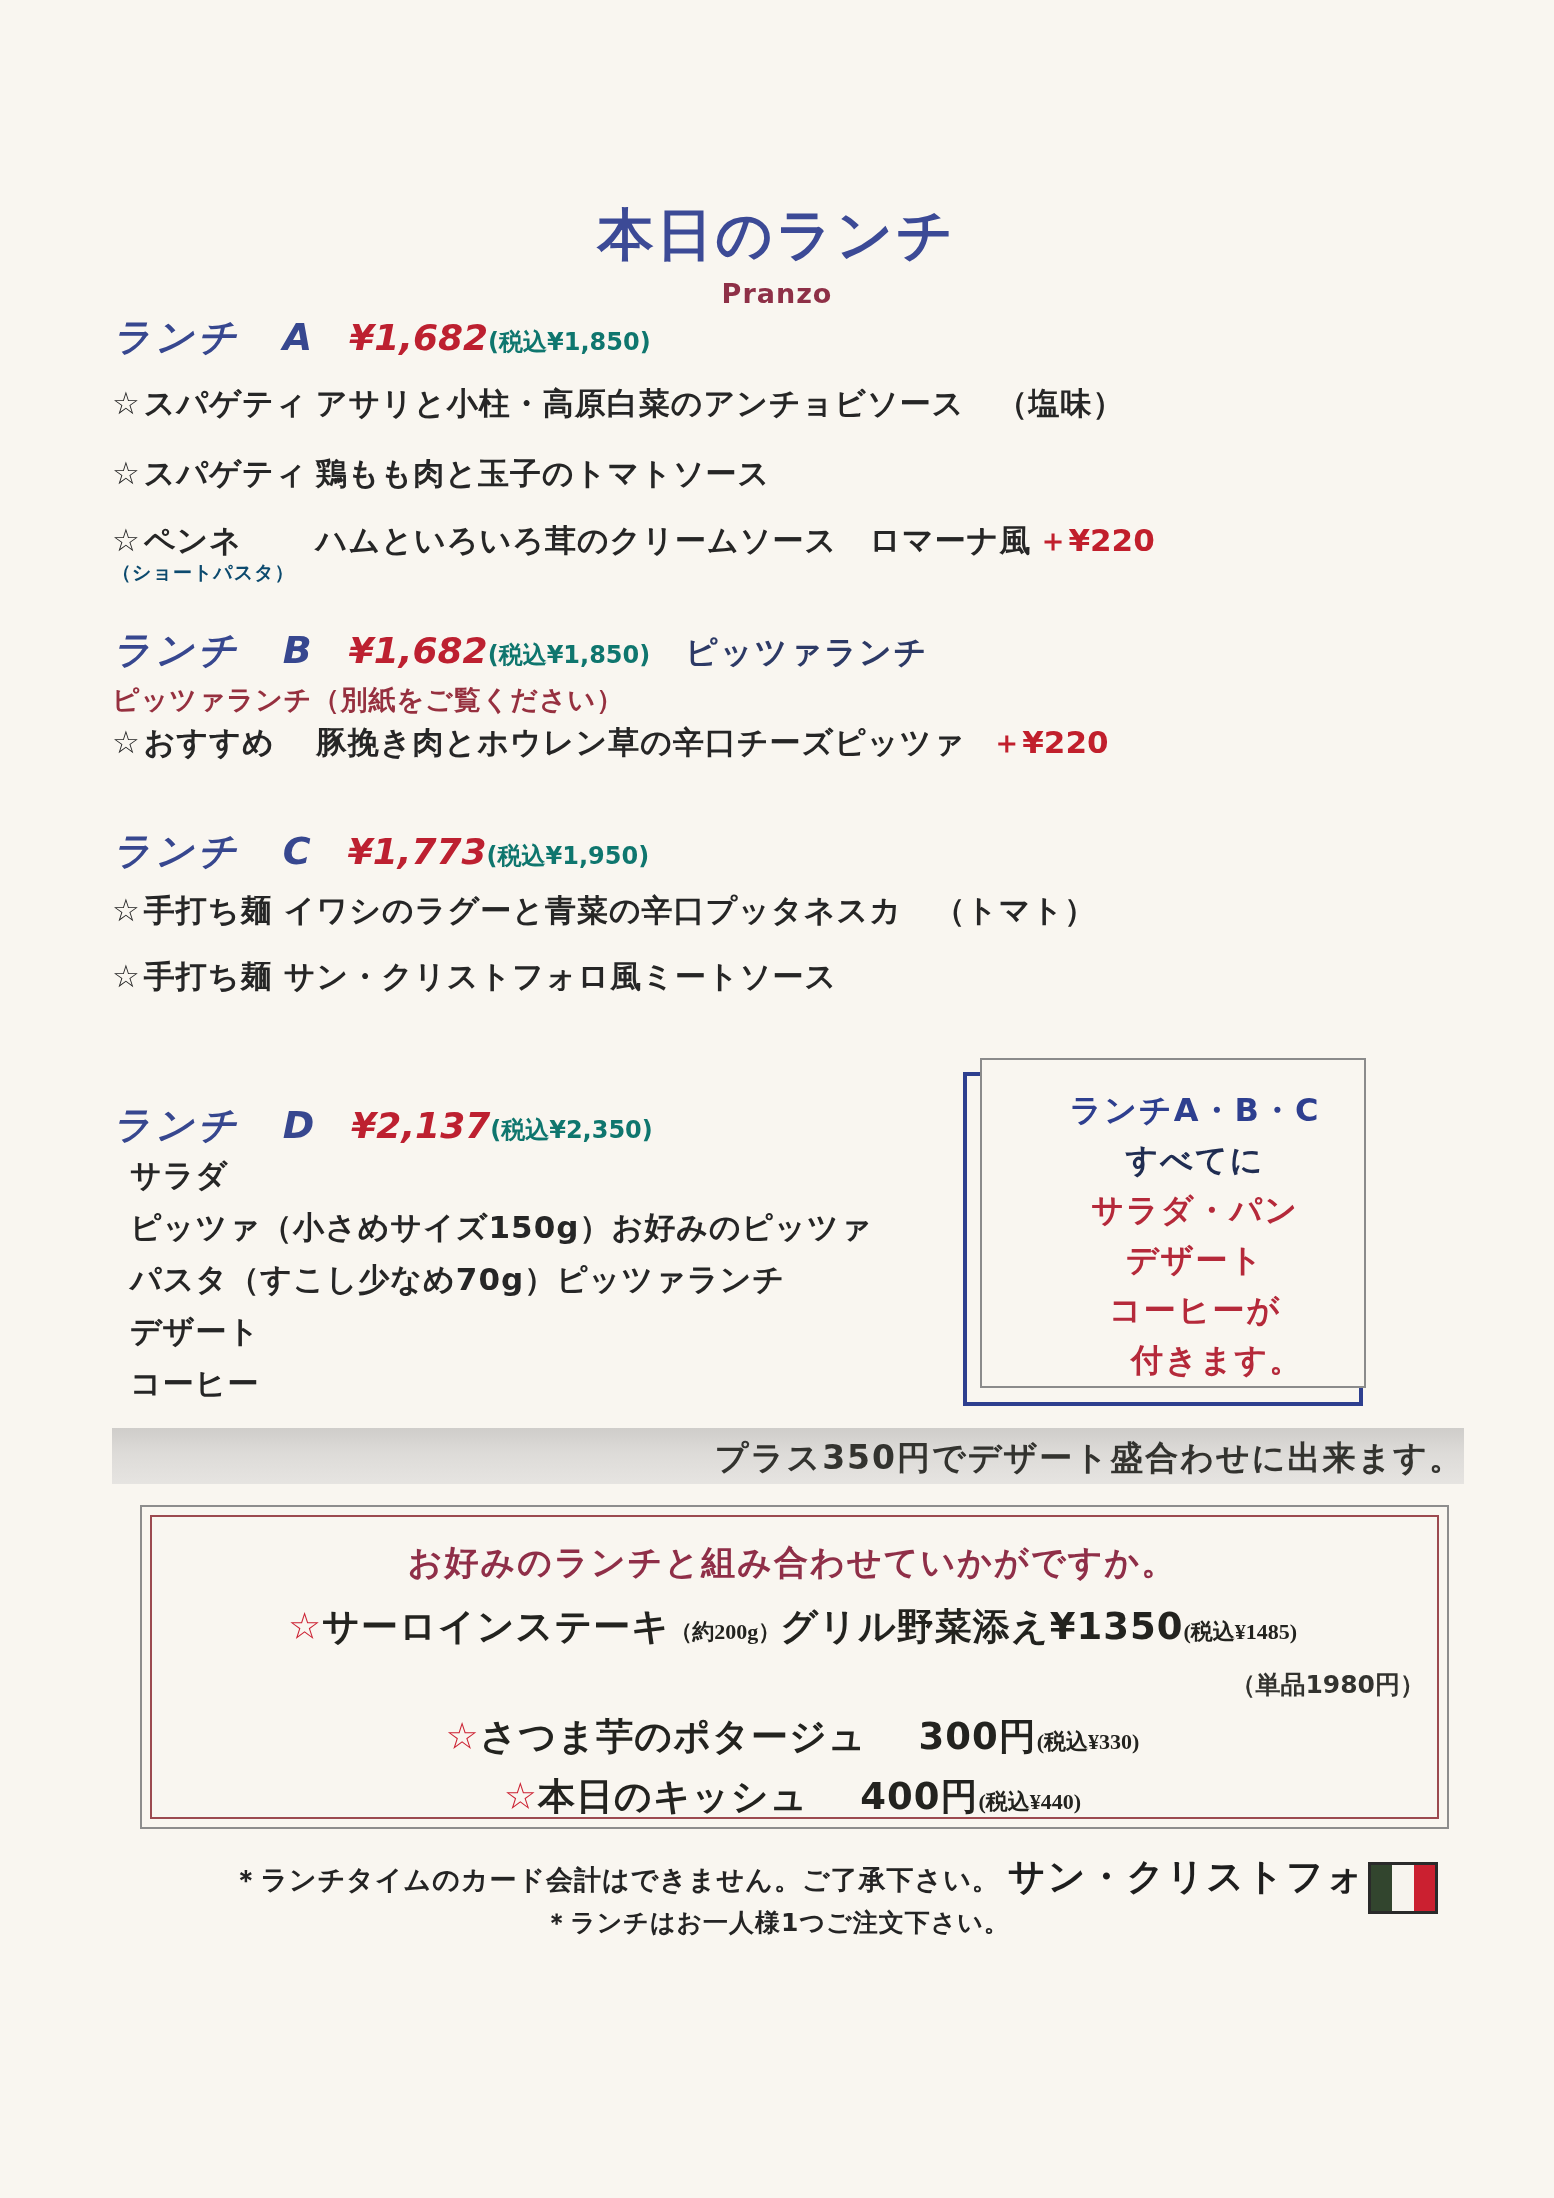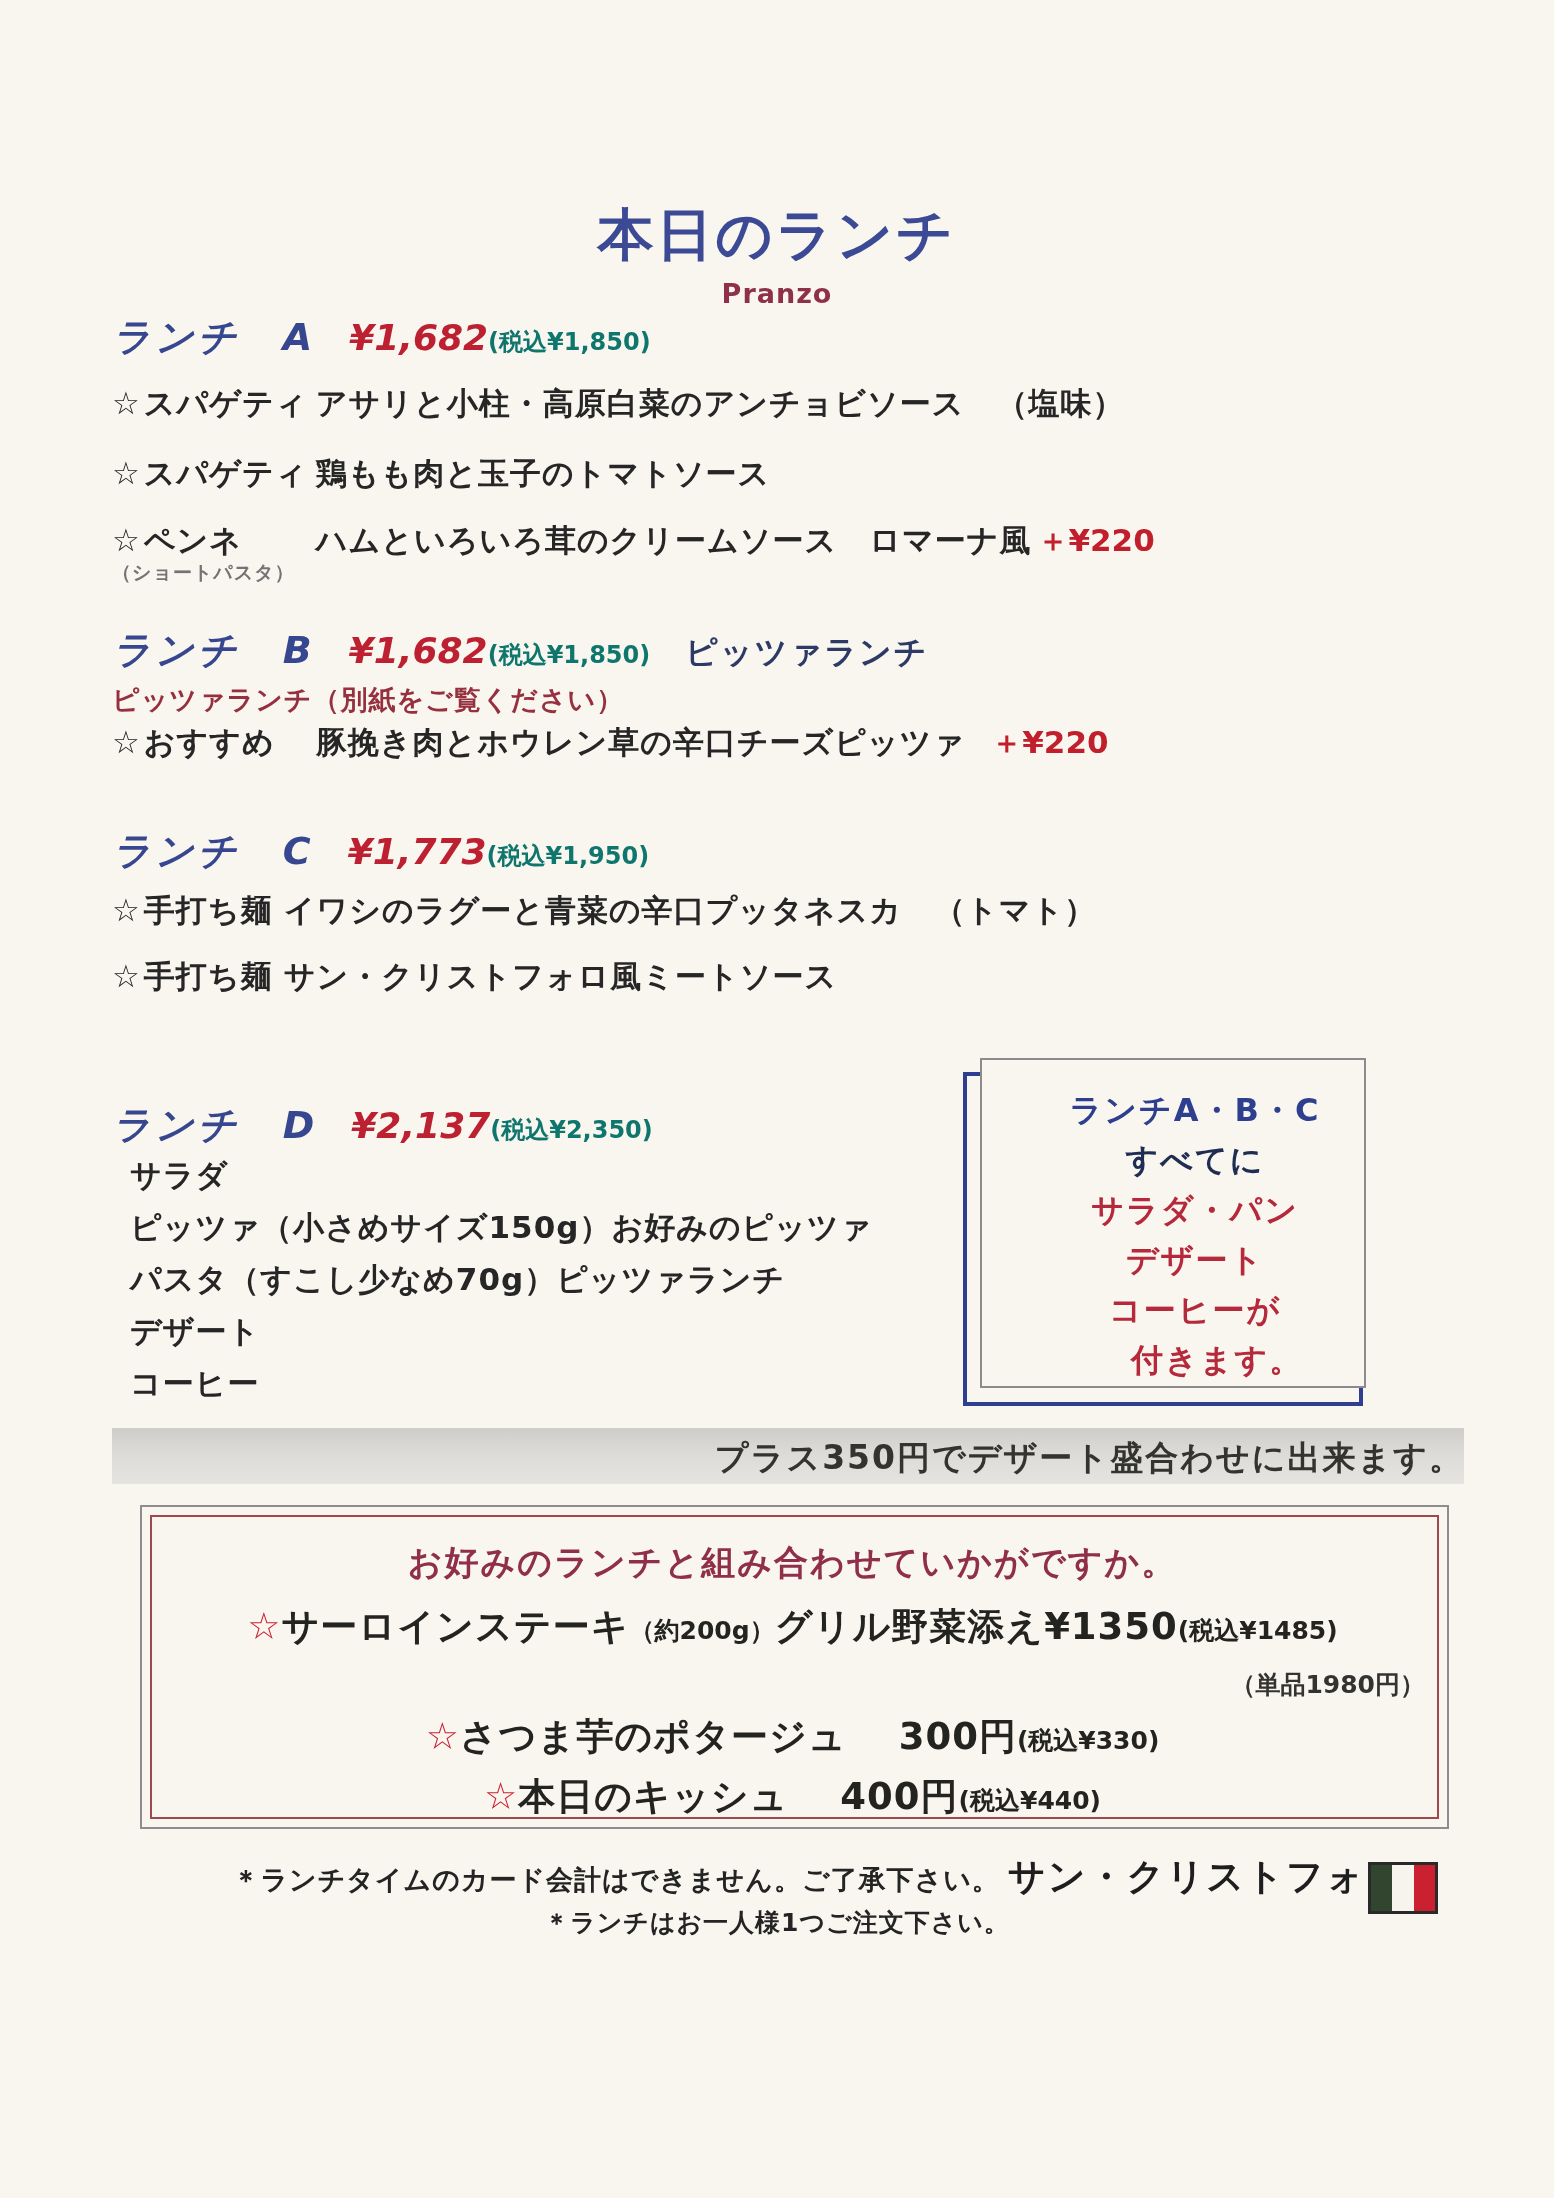--- a/index.html
+++ b/index.html
@@ -37,21 +37,21 @@
   .sec-note  {
     left:112px; font-size:27px; font-weight:bold; color:#96303f; letter-spacing:1px;
   }
 
   
   .item-row { left:112px; white-space:nowrap; font-size:31px; font-weight:600; color:#262626; }
   .item-star { font-size:31px; margin-right:4px; color:#222; }
   .item-name { display:inline-block; min-width:172px; letter-spacing:1px; }
   .item-desc { letter-spacing:1px; }
   .item-sup  { color:#c11f2c; font-weight:bold; margin-left:6px; }
-  .item-subnote { left:112px; font-size:19px; font-weight:600; color:#737373; letter-spacing:1px; }
+  .item-subnote { left:112px; font-size:19px; font-weight:600; color:#0c4a6e; letter-spacing:1px; }
   .d-item { left:130px; font-size:31px; font-weight:600; color:#262626; letter-spacing:1px; }
 
   
   .info-box-blue {
     left:963px; top:1072px; width:392px; height:326px;
     border:4px solid #2e3f8f;
     background:transparent;
   }
   .info-box-gray {
     left:980px; top:1058px; width:382px; height:326px;
@@ -91,21 +91,21 @@
   }
   .combo-heading {
     left:140px; top:1540px; width:1305px;
     text-align:center;
     font-size:34px; font-weight:bold; color:#8f2f48; letter-spacing:2px;
   }
   .combo-line { width:1305px; left:140px; text-align:center; white-space:nowrap;
     color:#23231f; font-weight:bold; }
   .combo-star { color:#cc2233; font-weight:bold; }
   .combo-big   { font-size:37px; letter-spacing:1px; }
-  .combo-small { font-size:25px; font-weight:bold; }
+  .combo-small { font-size:22px; font-weight:bold;font-family:Liberation Serif, serif; }
   .combo-note {
     left:140px; top:1668px; width:1285px; text-align:right;
     font-size:25px; font-weight:bold; color:#33332f;
   }
 
   
   .footer-line1 { left:0; top:1852px; width:100%; text-align:center; white-space:nowrap;padding-left:42px; }
   .footer-note1 { font-size:27px; font-weight:bold; color:#242424; letter-spacing:1px; }
   .footer-brand { font-size:37px; font-weight:bold; color:#1e1e1e; letter-spacing:2px; margin-left:8px; }
   .footer-line2 { left:0; top:1906px; width:100%; text-align:center;

